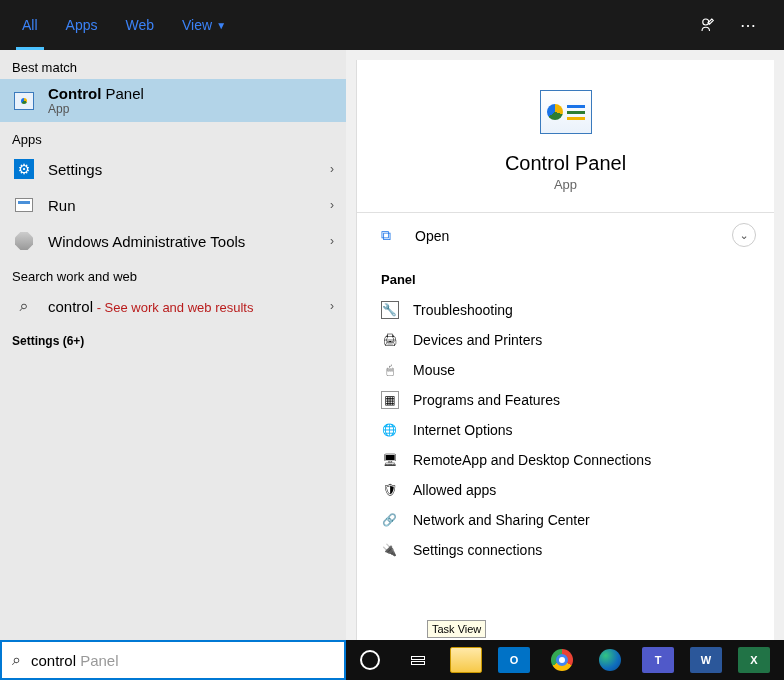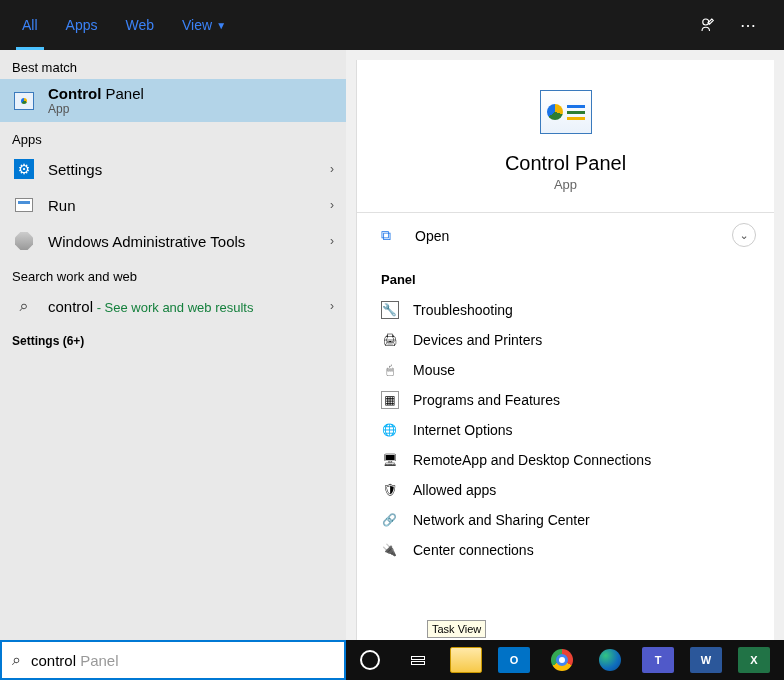--- a/index.html
+++ b/index.html
@@ -21,21 +21,21 @@
 .result-item { display: flex; align-items: center; padding: 6px 12px; cursor: pointer; position: relative; }
 .result-item.selected { background: #b3d4e8; }
 .result-icon { width: 24px; height: 24px; margin-right: 12px; display: flex; align-items: center; justify-content: center; flex-shrink: 0; }
 .result-text { flex: 1; }
 .result-title { font-size: 15px; color: #000; }
 .result-title .match { font-weight: 600; }
 .result-sub { font-size: 12px; color: #555; }
 .chev-right { color: #555; font-size: 12px; }
 
 .search-web-item .result-title { font-size: 15px; }
-.websub { color: #15803d; font-size: 13px; }
+.websub { color: #b91c1c; font-size: 13px; }
 
 .settings-more { padding: 10px 12px; font-size: 12px; font-weight: 600; color: #000; }
 
 .right { flex: 1; background: #fff; border-left: 1px solid #ddd; display: flex; flex-direction: column; margin: 10px 10px 0 10px; }
 .hero { display: flex; flex-direction: column; align-items: center; padding: 30px 0 20px; }
 .hero-icon { width: 52px; height: 44px; border: 1px solid #3a7abd; background: linear-gradient(#fff,#eaf2fb); display: flex; align-items: center; justify-content: center; gap: 4px; padding: 4px; }
 .hero-pie { width: 16px; height: 16px; border-radius: 50%; background: conic-gradient(#f0b400 0 30%, #2e7d32 30% 65%, #1a73e8 65% 100%); }
 .hero-lines { display: flex; flex-direction: column; gap: 3px; }
 .hline { width: 18px; height: 3px; background: #1a73e8; }
 .hero-title { font-size: 20px; margin-top: 18px; color: #000; }
@@ -213,21 +213,21 @@
       <div class="recent-item">
           <div class="ricon">🛡</div>
           <span>Allowed apps</span>
         </div>
       <div class="recent-item">
           <div class="ricon">🔗</div>
           <span>Network and Sharing Center</span>
         </div>
       <div class="recent-item">
           <div class="ricon">🔌</div>
-          <span>Center connections</span>
+          <span>Settings connections</span>
         </div>
     </div>
   </div>
 </div>
 
 <div class="tooltip" style="left:390px; bottom:42px;margin-left:37px;">Task View</div>
 
 <div class="taskbar">
   <div class="searchbox">
     <span class="sicon">⌕</span>

